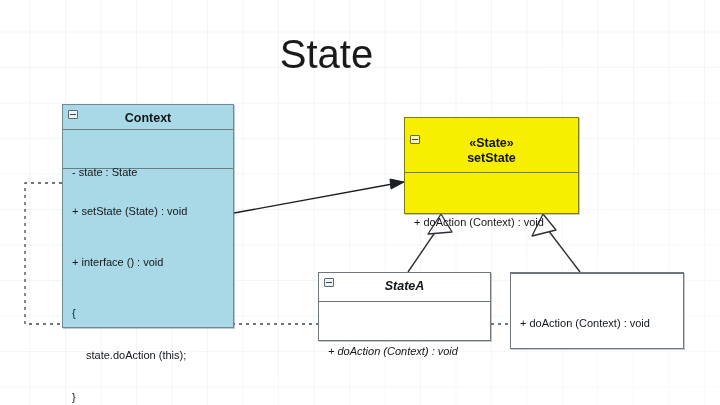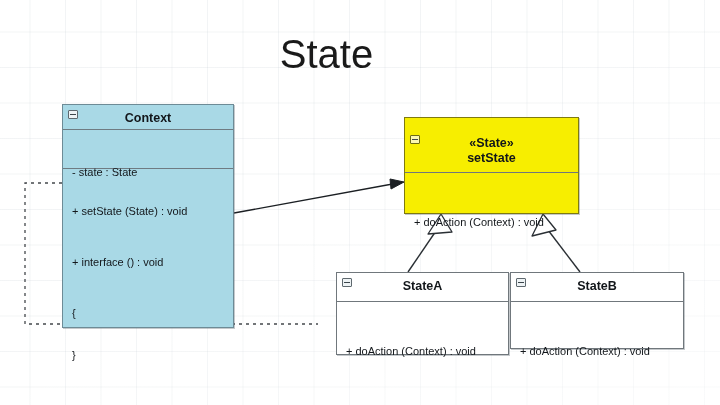--- a/index.html
+++ b/index.html
@@ -115,21 +115,21 @@
     white-space: pre;
   }
   .member { margin: 0 0 9px 0; }
   .member:last-child { margin-bottom: 0; }
   .code-line { margin: 0; }
   .code-indent { padding-left: 14px; }
 
   
   #box-context   { left: 62px;  top: 104px; width: 172px; height: 224px; }
   #box-state     { left: 404px; top: 117px; width: 175px; height: 97px; }
-  #box-statea    { left: 336px; top: 272px; width: 173px; height: 83px; }
+  #box-statea    { left: 318px; top: 272px; width: 173px; height: 69px; font-style: italic; }
   #box-stateb    { left: 510px; top: 272px; width: 174px; height: 77px; }
 
   #box-context .box-header { height: 24px; }
   #box-context .attrs { height: 38px; }
   #box-state .box-header { height: 42px; margin-top: 12px; }
   #box-statea .box-header, #box-stateb .box-header { height: 28px; }
 
   .ops-center { padding-top: 14px; }
 </style>
 </head>
@@ -171,20 +171,21 @@
     </div>
     <div class="divider"></div>
     <div class="compartment attrs">
       <div class="member">- state : State</div>
     </div>
     <div class="divider"></div>
     <div class="compartment">
       <div class="member">+ setState (State) : void</div>
       <div class="member">+ interface () : void</div>
       <div class="code-line">{</div>
+      <div class="code-line code-indent">state.doAction (this);</div>
       <div class="code-line">}</div>
     </div>
   </div>
 
   <div class="uml-box yellow" id="box-state">
     <div class="box-header">
       <span class="collapse-icon"></span>
       <span class="stereo">«State»</span>
       <span class="iface">setState</span>
     </div>
@@ -199,23 +200,19 @@
       <span class="collapse-icon"></span>
       <span>StateA</span>
     </div>
     <div class="divider double"></div>
     <div class="compartment ops-center">
       <div class="member">+ doAction (Context) : void</div>
     </div>
   </div>
 
   <div class="uml-box white" id="box-stateb">
-    <div class="box-header">
-      <span class="collapse-icon"></span>
-      <span>StateB</span>
-    </div>
     <div class="divider double"></div>
     <div class="compartment ops-center">
       <div class="member">+ doAction (Context) : void</div>
     </div>
   </div>
 
 </div>
 
 </body></html>

